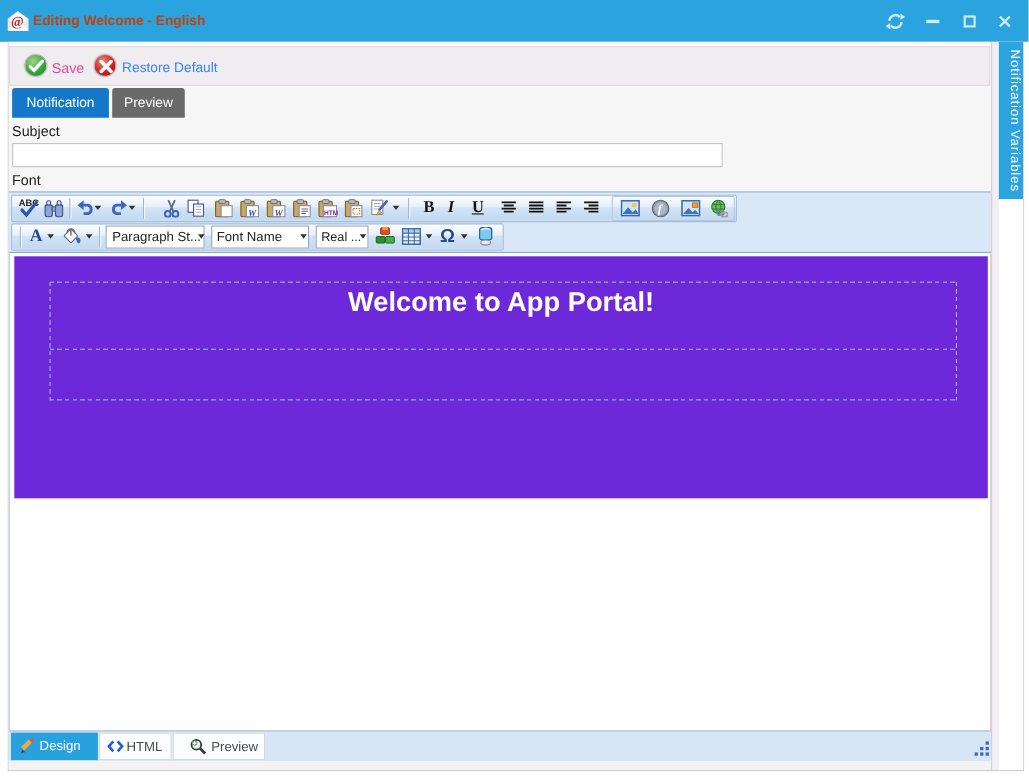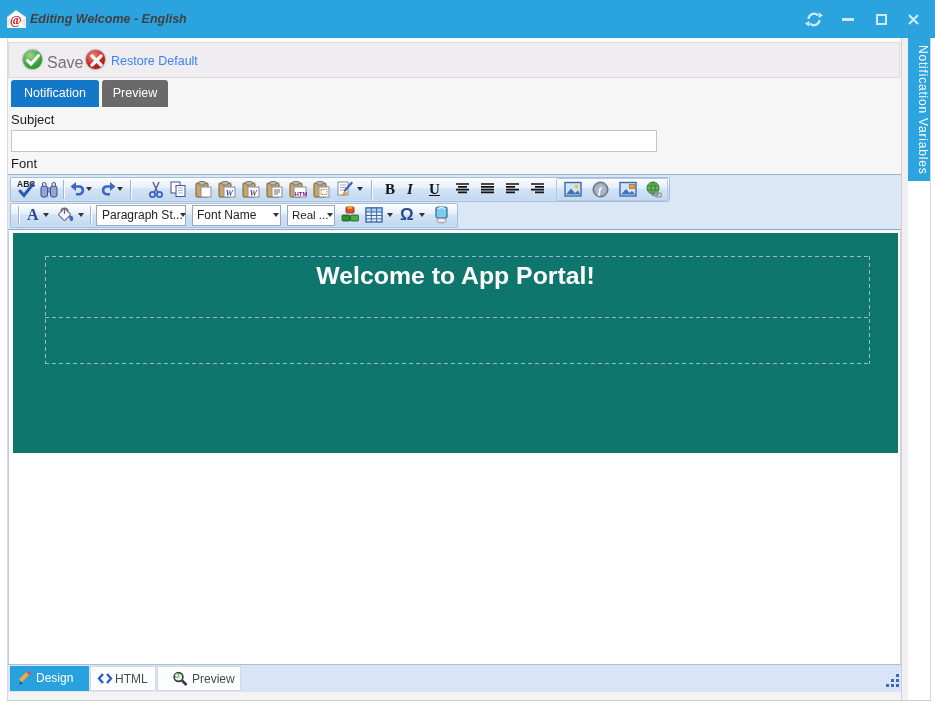--- a/index.html
+++ b/index.html
@@ -2,37 +2,37 @@
 <html><head>
 <meta charset="utf-8">
 <style>
 * { margin:0; padding:0; box-sizing:border-box; }
 html,body { width:935px; height:707px; background:#ffffff; font-family:"Liberation Sans", sans-serif; overflow:hidden; }
 #stage { position:absolute; top:0; left:0; width:935px; height:707px; }
 .abs { position:absolute; }
 
 
 #titlebar { top:0; left:0; width:935px; height:38px; background:#2ba3de; }
-#titletext { left:30px; top:0; height:38px; line-height:39px; color:#404040; font-size:12.5px; font-weight:bold;font-style:italic; }
+#titletext { left:30px; top:0; height:38px; line-height:39px; color:#c2410c; font-size:12.5px; font-weight:bold; }
 
 
 #frameL { left:7px; top:38px; width:1px; height:663px; background:#d9d6d9; }
 #frameR { left:930px; top:38px; width:1px; height:663px; background:#d9d6d9; }
 #frameB { left:7px; top:700px; width:924px; height:1px; background:#cfcccf; }
 
 
 #bodybg { left:8px; top:38px; width:922px; height:662px; background:#f7f6f7; }
 #whitegap { left:8px; top:38px; width:892px; height:4px; background:#fcfbfc; }
 
 
 #savestrip { left:8px; top:42px; width:892px; height:36px; background:#f0edf0; border:1px solid #ddd9dd; }
 .orb { width:21px; height:21px; border-radius:50%; border:1px solid #b9b5b9; box-shadow:0 0 0 1px #e8e5e8; }
 #orbSave { left:22px; top:49px; background:radial-gradient(circle at 38% 30%, #9ed489, #3aa83e 55%, #127c17); }
 #orbRestore { left:85px; top:49px; background:radial-gradient(circle at 38% 30%, #ec867b, #cc241a 55%, #990b0b); }
-#lblSave { left:47px; top:54px; font-size:16px; color:#737373; }
+#lblSave { left:47px; top:54px; font-size:13px; color:#ec4899; }
 #lblRestore { left:111px; top:54px; font-size:12.5px; color:#3b82f6; }
 
 
 .toptab { top:80px; height:27px; border-radius:3px 3px 0 0; color:#fff; font-size:12.5px; text-align:center; line-height:27px; }
 #tabNotif { left:11px; width:88px; background:#1478c9; }
 #tabPrev  { left:102px; width:66px; background:#6b6a6b; }
 
 
 #lblSubject { left:11px; top:112px; font-size:13px; color:#1c1c1c; }
 #subjInput { left:11px; top:130px; width:646px; height:22px; background:#fff; border:1px solid #c5c3c5; }
@@ -44,21 +44,21 @@
 .island { border:1px solid #a7bedb; border-radius:2px; background:linear-gradient(#fdfeff, #e6effa 42%, #d2e3f5 48%, #c4daf0 92%, #cfe0f3); }
 #island1 { left:10px; top:177px; width:660px; height:25px; }
 #island2 { left:10px; top:203px; width:448px; height:25px; }
 .vsep { top:0; width:1px; height:19px; background:#9db6d4; box-shadow:1px 0 0 #ffffff; }
 .ddarrow { width:0; height:0; border-left:3.5px solid transparent; border-right:3.5px solid transparent; border-top:4px solid #333; }
 .ddbox { top:205px; height:21px; background:#fff; border:1px solid #98a8b8; font-size:12px; color:#222; line-height:19px; }
 .icon { top:181px; }
 
 
 #editcontent { left:8px; top:231px; width:893px; height:433px; background:#ffffff; border-left:1px solid #bccde2; border-right:1px solid #d6d2d6; }
-#bluedoc { left:13px; top:233px; width:885px; height:220px; background:#0f766e; }
+#bluedoc { left:13px; top:233px; width:885px; height:220px; background:#6d28d9; }
 .dashH { height:1px; background:repeating-linear-gradient(90deg,#9cb8cc 0 4px,transparent 4px 7px); left:32px; width:824px; }
 .dashV { width:1px; background:repeating-linear-gradient(180deg,#9cb8cc 0 4px,transparent 4px 7px); top:23px; height:108px; }
 #doctitle { top:29px; left:0; width:885px; text-align:center; color:#fff; font-weight:bold; font-size:24.8px; }
 #docpara { top:89px; left:0; width:885px; text-align:center; color:#fff; font-size:15.9px; }
 
 
 #editbottom { left:8px; top:664px; width:893px; height:28px; background:#d7e5f6; border-top:1px solid #a9bfd9; }
 .btab { top:666px; height:25px; font-size:12px; color:#4a4a4a; line-height:25px; }
 #btabDesign { left:10px; width:79px; background:#28a2de; color:#fff; }
 #btabHTML { left:90px; width:66px; background:#fcfdfe; border:1px solid #d5d9de; }

